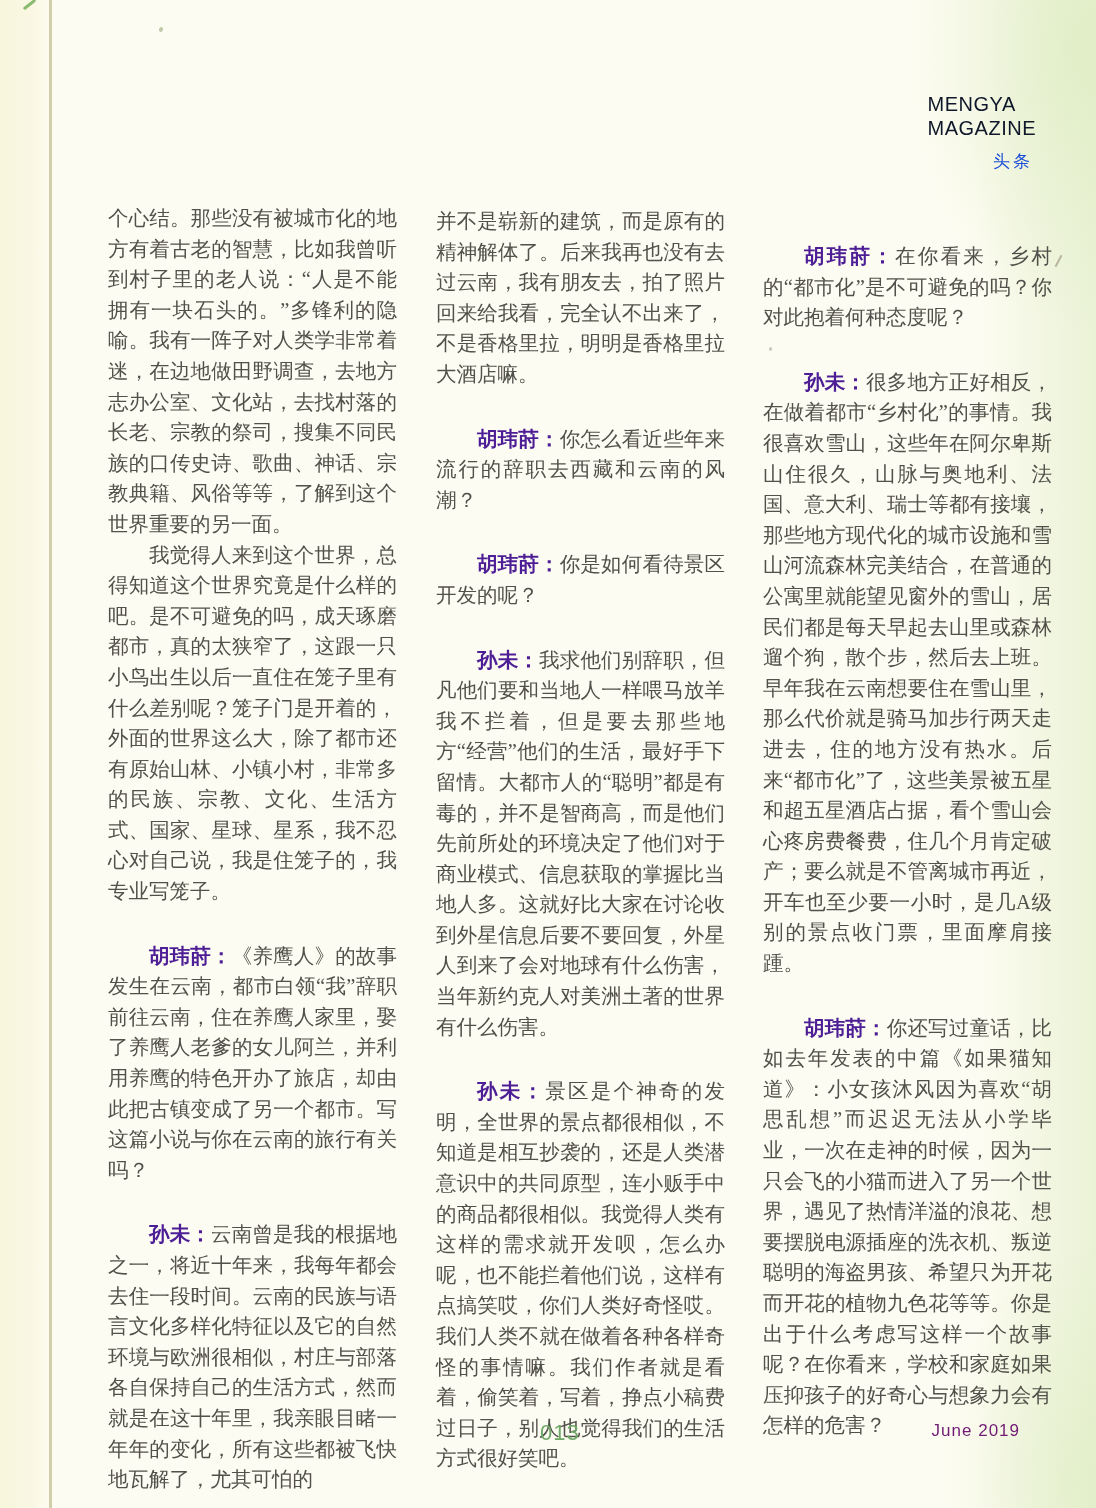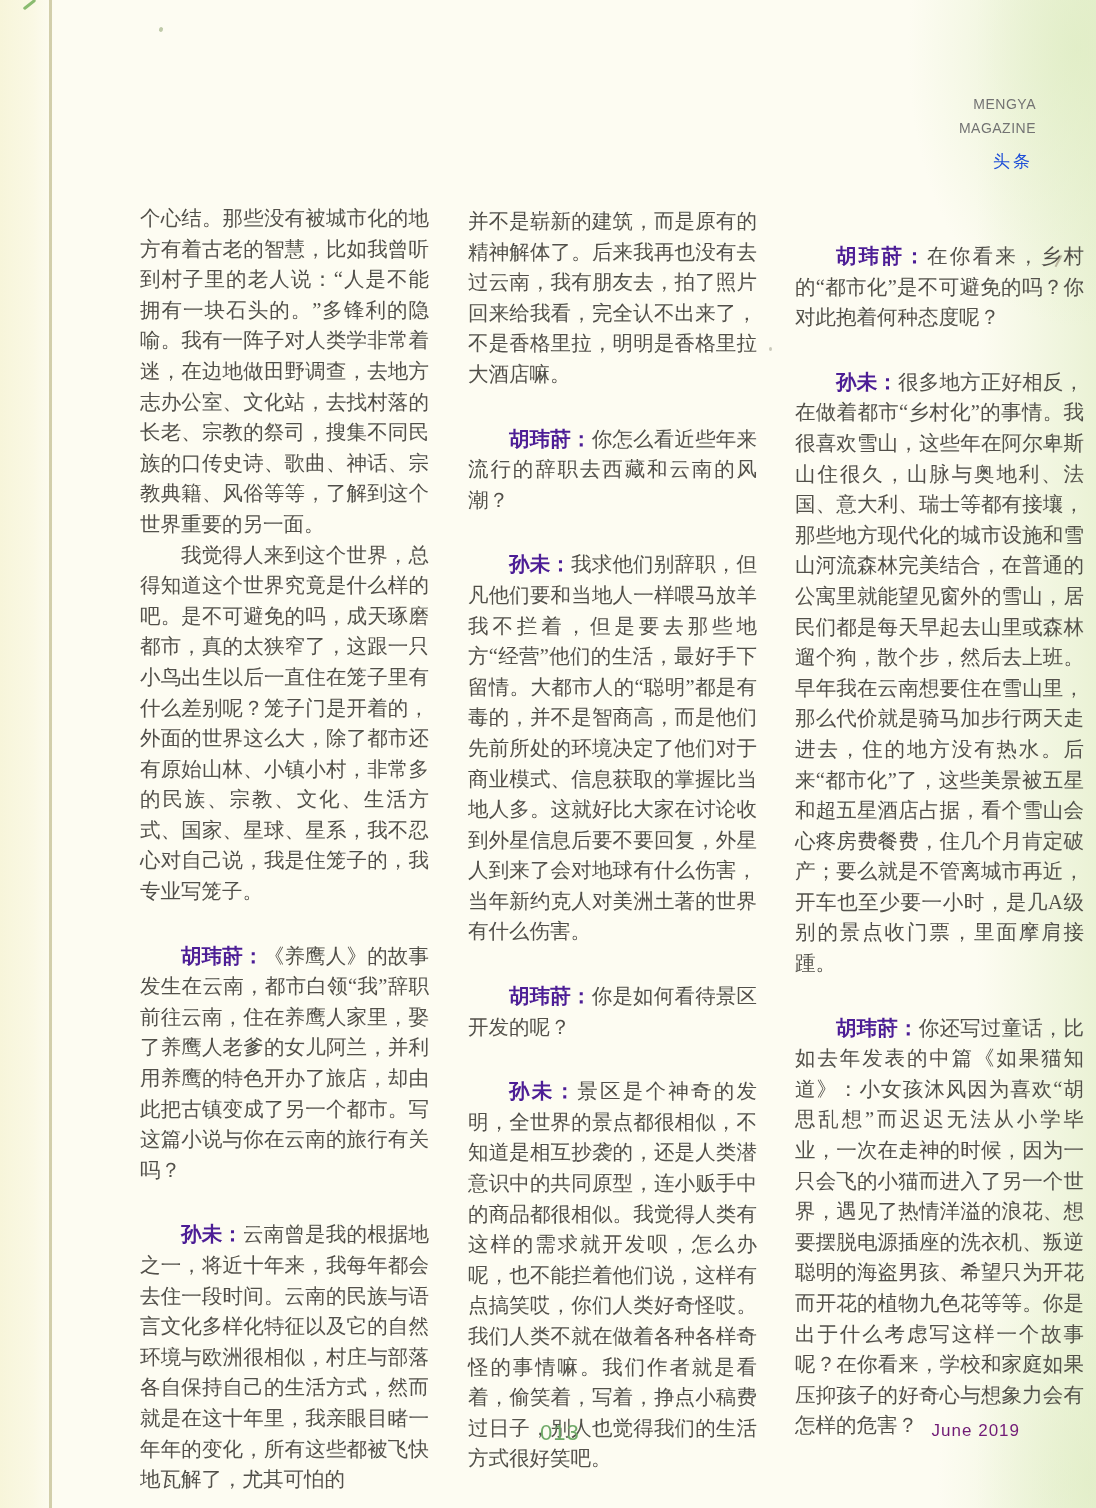--- a/index.html
+++ b/index.html
@@ -41,35 +41,34 @@
   .mark-slash{
     position:absolute;left:1052px;top:260px;width:13px;height:2px;
     background:rgba(150,140,120,0.6);transform:rotate(-62deg);
   }
   .mark-speck{
     position:absolute;left:769px;top:347px;width:3px;height:4px;border-radius:50%;
     background:rgba(150,150,130,0.5);
   }
   
   .masthead{
-    position:absolute;right:60px;top:92px;text-align:right;
+    position:absolute;right:60px;top:92px;text-align:left;
     font-family:"Liberation Sans","DejaVu Sans",sans-serif;
-    font-size:14px;line-height:24px;letter-spacing:0.5px;color:#737373;
+    font-size:20px;line-height:24px;letter-spacing:0.5px;color:#0f172a;
   }
   .section-label{
     position:absolute;right:63px;top:150px;
     font-family:"Liberation Sans","DejaVu Sans",sans-serif;
     font-size:17px;letter-spacing:3px;color:#1d4ed8;
   }
   
   .col{
     position:absolute;width:289px;
     font-size:20.5px;line-height:30.6px;text-align:justify;
     color:#52504a;
-    margin-left:32px;
   }
   .col-1{left:108px;top:203px;}
   .col-2{left:436px;top:206px;}
   .col-3{left:763px;top:241px;}
   .para{margin:0;}
   .para.indent{text-indent:2em;}
   .para.gap{margin-top:34px;}
   .speaker{
     font-family:"Liberation Sans","DejaVu Sans",sans-serif;
     font-weight:bold;color:#4c1d95;
@@ -107,22 +106,22 @@
 
 <div class="col col-1">
     <p class="para">个心结。那些没有被城市化的地方有着古老的智慧，比如我曾听到村子里的老人说：“人是不能拥有一块石头的。”多锋利的隐喻。我有一阵子对人类学非常着迷，在边地做田野调查，去地方志办公室、文化站，去找村落的长老、宗教的祭司，搜集不同民族的口传史诗、歌曲、神话、宗教典籍、风俗等等，了解到这个世界重要的另一面。</p>
     <p class="para indent">我觉得人来到这个世界，总得知道这个世界究竟是什么样的吧。是不可避免的吗，成天琢磨都市，真的太狭窄了，这跟一只小鸟出生以后一直住在笼子里有什么差别呢？笼子门是开着的，外面的世界这么大，除了都市还有原始山林、小镇小村，非常多的民族、宗教、文化、生活方式、国家、星球、星系，我不忍心对自己说，我是住笼子的，我专业写笼子。</p>
     <p class="para indent gap"><span class="speaker">胡玮莳：</span>《养鹰人》的故事发生在云南，都市白领“我”辞职前往云南，住在养鹰人家里，娶了养鹰人老爹的女儿阿兰，并利用养鹰的特色开办了旅店，却由此把古镇变成了另一个都市。写这篇小说与你在云南的旅行有关吗？</p>
     <p class="para indent gap"><span class="speaker">孙未：</span>云南曾是我的根据地之一，将近十年来，我每年都会去住一段时间。云南的民族与语言文化多样化特征以及它的自然环境与欧洲很相似，村庄与部落各自保持自己的生活方式，然而就是在这十年里，我亲眼目睹一年年的变化，所有这些都被飞快地瓦解了，尤其可怕的</p>
   </div>
 <div class="col col-2">
     <p class="para">并不是崭新的建筑，而是原有的精神解体了。后来我再也没有去过云南，我有朋友去，拍了照片回来给我看，完全认不出来了，不是香格里拉，明明是香格里拉大酒店嘛。</p>
     <p class="para indent gap"><span class="speaker">胡玮莳：</span>你怎么看近些年来流行的辞职去西藏和云南的风潮？</p>
+    <p class="para indent gap"><span class="speaker">胡玮莳：</span>你是如何看待景区开发的呢？</p>
     <p class="para indent gap"><span class="speaker">孙未：</span>我求他们别辞职，但凡他们要和当地人一样喂马放羊我不拦着，但是要去那些地方“经营”他们的生活，最好手下留情。大都市人的“聪明”都是有毒的，并不是智商高，而是他们先前所处的环境决定了他们对于商业模式、信息获取的掌握比当地人多。这就好比大家在讨论收到外星信息后要不要回复，外星人到来了会对地球有什么伤害，当年新约克人对美洲土著的世界有什么伤害。</p>
-    <p class="para indent gap"><span class="speaker">胡玮莳：</span>你是如何看待景区开发的呢？</p>
     <p class="para indent gap"><span class="speaker">孙未：</span>景区是个神奇的发明，全世界的景点都很相似，不知道是相互抄袭的，还是人类潜意识中的共同原型，连小贩手中的商品都很相似。我觉得人类有这样的需求就开发呗，怎么办呢，也不能拦着他们说，这样有点搞笑哎，你们人类好奇怪哎。我们人类不就在做着各种各样奇怪的事情嘛。我们作者就是看着，偷笑着，写着，挣点小稿费过日子，别人也觉得我们的生活方式很好笑吧。</p>
   </div>
 <div class="col col-3">
     <p class="para indent"><span class="speaker">胡玮莳：</span>在你看来，乡村的“都市化”是不可避免的吗？你对此抱着何种态度呢？</p>
     <p class="para indent gap"><span class="speaker">孙未：</span>很多地方正好相反，在做着都市“乡村化”的事情。我很喜欢雪山，这些年在阿尔卑斯山住很久，山脉与奥地利、法国、意大利、瑞士等都有接壤，那些地方现代化的城市设施和雪山河流森林完美结合，在普通的公寓里就能望见窗外的雪山，居民们都是每天早起去山里或森林遛个狗，散个步，然后去上班。早年我在云南想要住在雪山里，那么代价就是骑马加步行两天走进去，住的地方没有热水。后来“都市化”了，这些美景被五星和超五星酒店占据，看个雪山会心疼房费餐费，住几个月肯定破产；要么就是不管离城市再近，开车也至少要一小时，是几A级别的景点收门票，里面摩肩接踵。</p>
     <p class="para indent gap"><span class="speaker">胡玮莳：</span>你还写过童话，比如去年发表的中篇《如果猫知道》：小女孩沐风因为喜欢“胡思乱想”而迟迟无法从小学毕业，一次在走神的时候，因为一只会飞的小猫而进入了另一个世界，遇见了热情洋溢的浪花、想要摆脱电源插座的洗衣机、叛逆聪明的海盗男孩、希望只为开花而开花的植物九色花等等。你是出于什么考虑写这样一个故事呢？在你看来，学校和家庭如果压抑孩子的好奇心与想象力会有怎样的危害？</p>
   </div>
 
 <div class="page-number">013</div>
 <div class="issue-date">June 2019</div>

